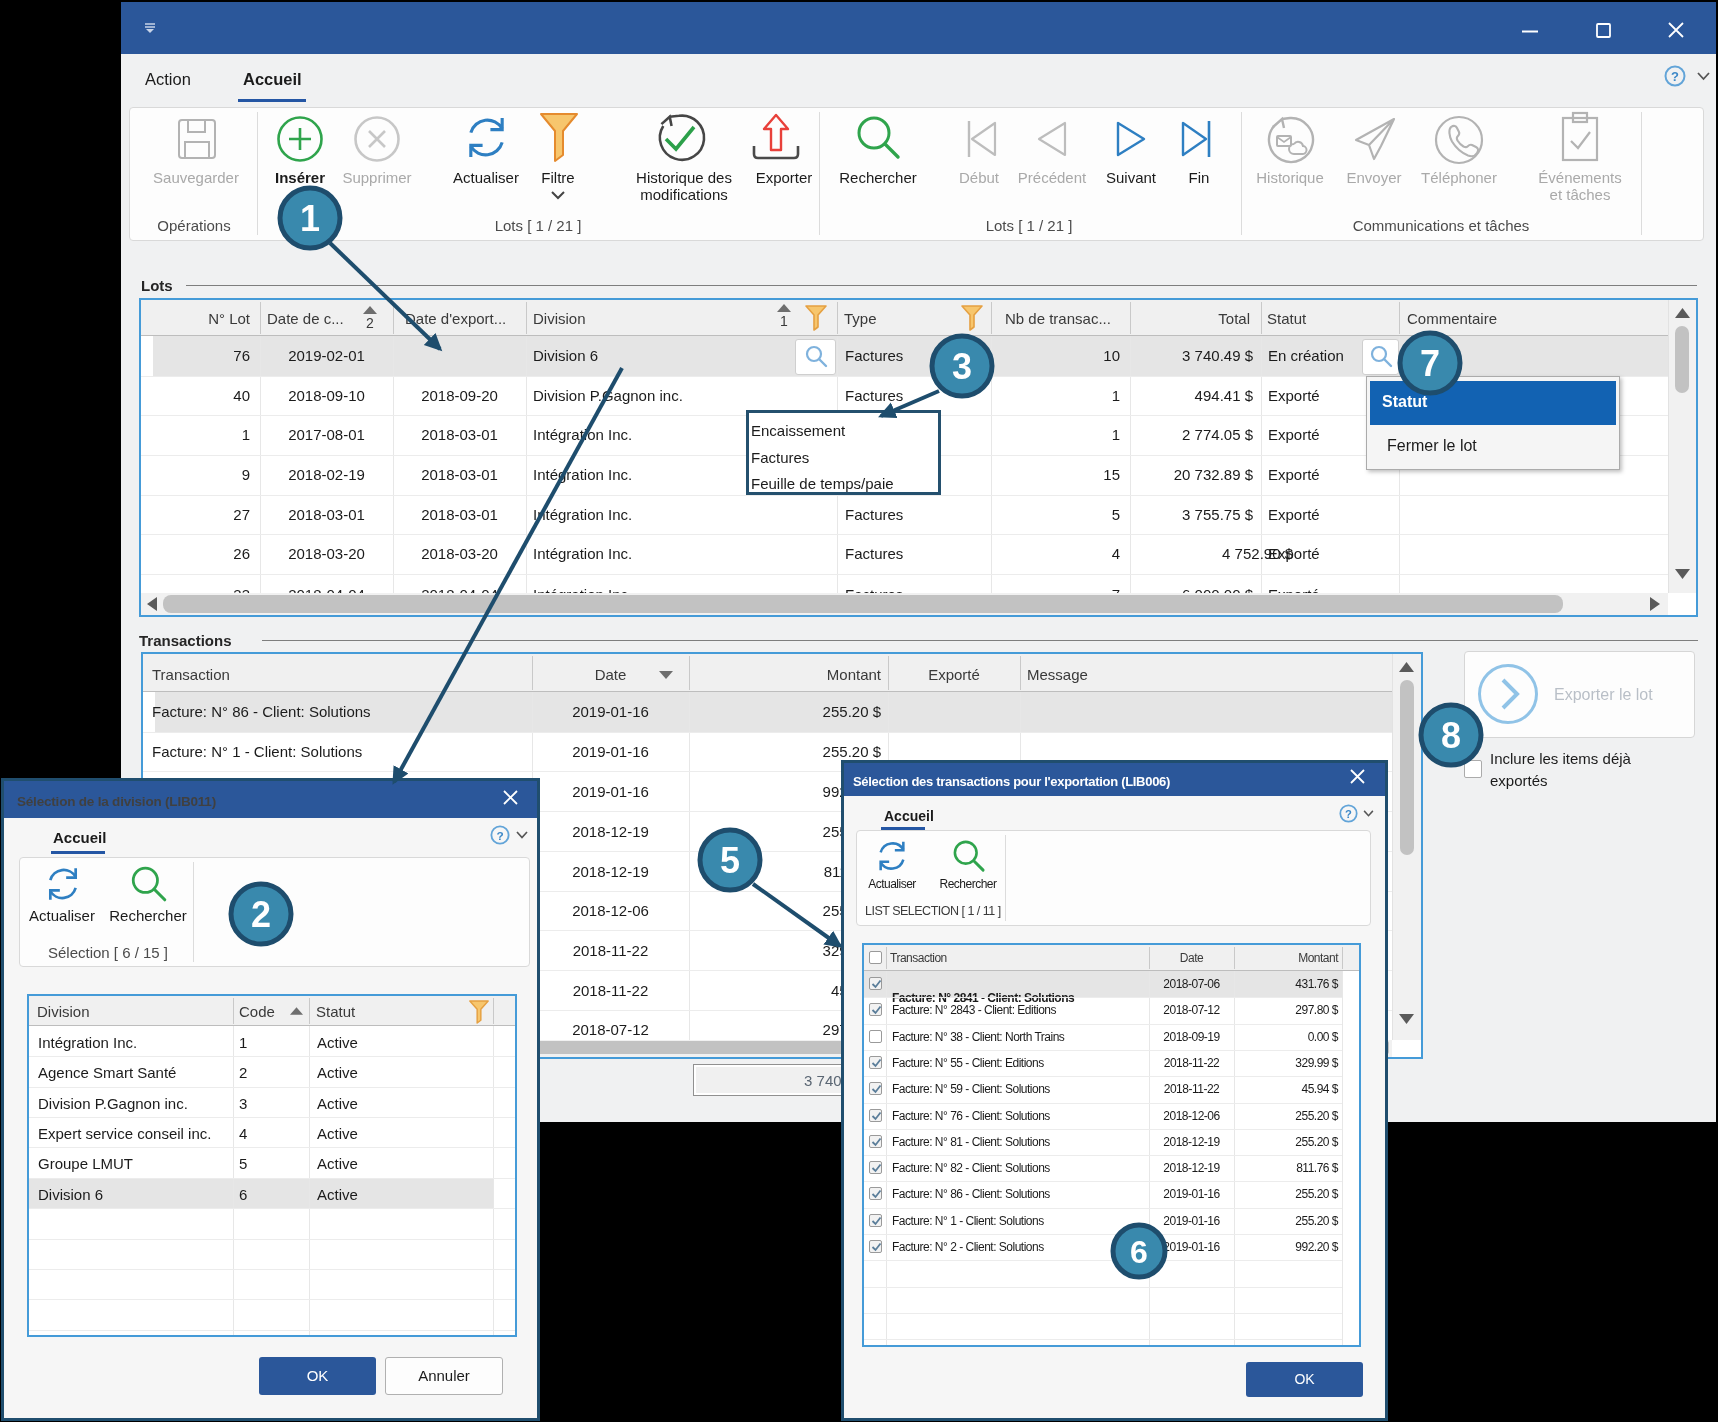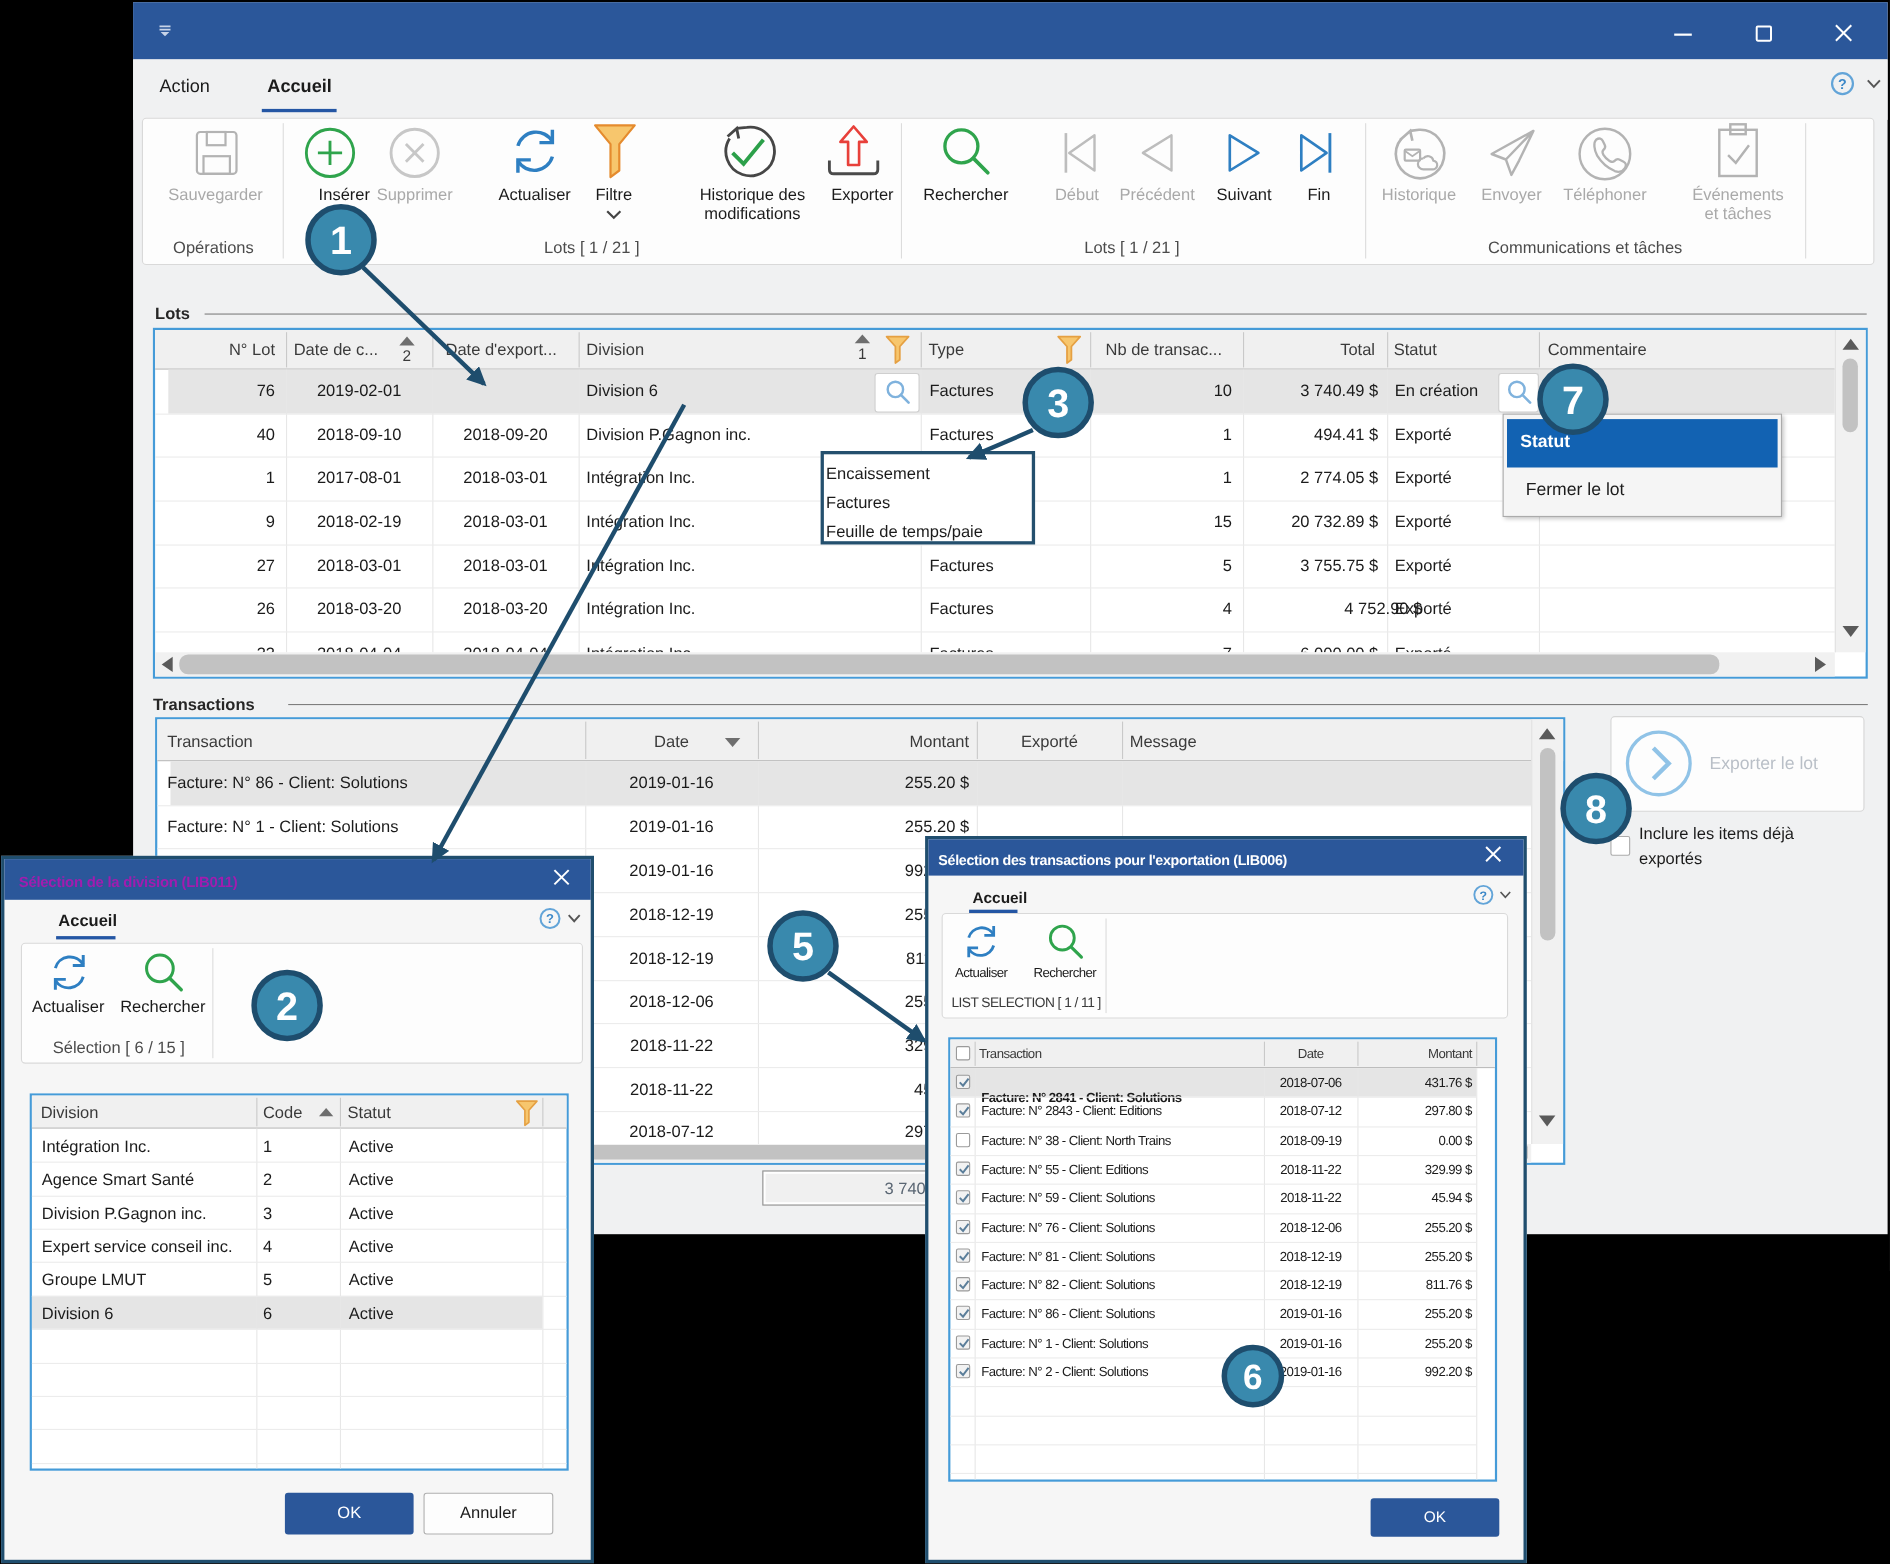--- a/index.html
+++ b/index.html
@@ -68,21 +68,21 @@
       <path d="M1 1 L6.5 7 L12 1" fill="none" stroke="#555" stroke-width="1.8"></path>
     </svg>
 
   <div class="ribbox"></div>
   <div class="rsep" style="left:136px;top:110px;"></div>
   <div class="rsep" style="left:698px;top:110px;"></div>
   <div class="rsep" style="left:1120px;top:110px;"></div>
   <div class="rsep" style="left:1520px;top:110px;"></div>
 
   <div class="rlbl dis" style="left:75px;top:167px;">Sauvegarder</div>
-  <div class="rlbl" style="left:192px;top:167px;">Insérer</div>
+  <div class="rlbl" style="left:179px;top:167px;font-weight:bold;">Insérer</div>
   <div class="rlbl dis" style="left:256px;top:167px;">Supprimer</div>
   <div class="rlbl" style="left:365px;top:167px;">Actualiser</div>
   <div class="rlbl" style="left:437px;top:167px;">Filtre</div>
   <div class="rlbl" style="left:563px;top:167px;">Historique des<br>modifications</div>
   <div class="rlbl" style="left:663px;top:167px;">Exporter</div>
   <div class="rlbl" style="left:757px;top:167px;">Rechercher</div>
   <div class="rlbl dis" style="left:858px;top:167px;">Début</div>
   <div class="rlbl dis" style="left:931px;top:167px;">Précédent</div>
   <div class="rlbl" style="left:1010px;top:167px;">Suivant</div>
   <div class="rlbl" style="left:1078px;top:167px;">Fin</div>
@@ -417,21 +417,21 @@
 <div class="abs" style="left:746px;top:410px;width:195px;height:85px;background:#fff;border:3px solid #24506e;"></div>
 <div class="abs" style="left:751px;top:418px;font-size:15px;line-height:26.5px;">Encaissement<br>Factures<br>Feuille de temps/paie</div>
 
 <div class="abs" style="left:1366px;top:376px;width:254px;height:94px;background:#f5f5f5;border:1px solid #ababab;box-shadow:2px 2px 4px rgba(0,0,0,0.25);"></div>
 <div class="abs" style="left:1370px;top:381px;width:246px;height:44px;background:#1262b2;"></div>
 <div class="abs" style="left:1382px;top:393px;font-size:16px;font-weight:bold;color:#fff;">Statut</div>
 <div class="abs" style="left:1387px;top:437px;font-size:16px;color:#1b1b1b;">Fermer le lot</div>
 
 <div class="dlg" style="left:1px;top:778px;width:539px;height:643px;">
   <div class="dtbar" style="left:0;top:0;width:533px;height:37px;"></div>
-  <div class="abs" style="left:13px;top:13px;font-size:13.5px;font-weight:600;letter-spacing:-0.2px;color:#a21caf;">Sélection de la division (LIB011)</div>
+  <div class="abs" style="left:13px;top:13px;font-size:13.5px;font-weight:600;letter-spacing:-0.2px;color:#404040;">Sélection de la division (LIB011)</div>
   <svg style="left:499px;top:9px" width="15" height="15" viewBox="0 0 15 15">
       <path d="M1 1 L14 14 M14 1 L1 14" stroke="#fff" stroke-width="1.8"></path>
     </svg>
   <div class="tab2" style="left:49px;top:48px;font-size:15px;">Accueil</div>
   <div class="tabund" style="left:47px;top:70px;width:54px;"></div>
   <svg style="left:486px;top:44px" width="20" height="20" viewBox="0 0 22 22">
     <circle cx="11" cy="11" r="9.5" fill="none" stroke="#62a4d8" stroke-width="2"></circle>
     <text x="11" y="16" font-size="13" font-weight="bold" fill="#3c88c8" text-anchor="middle" font-family="Liberation Sans">?</text>
   </svg>
   <svg style="left:512px;top:50px" width="12" height="8" viewBox="0 0 12 8">

